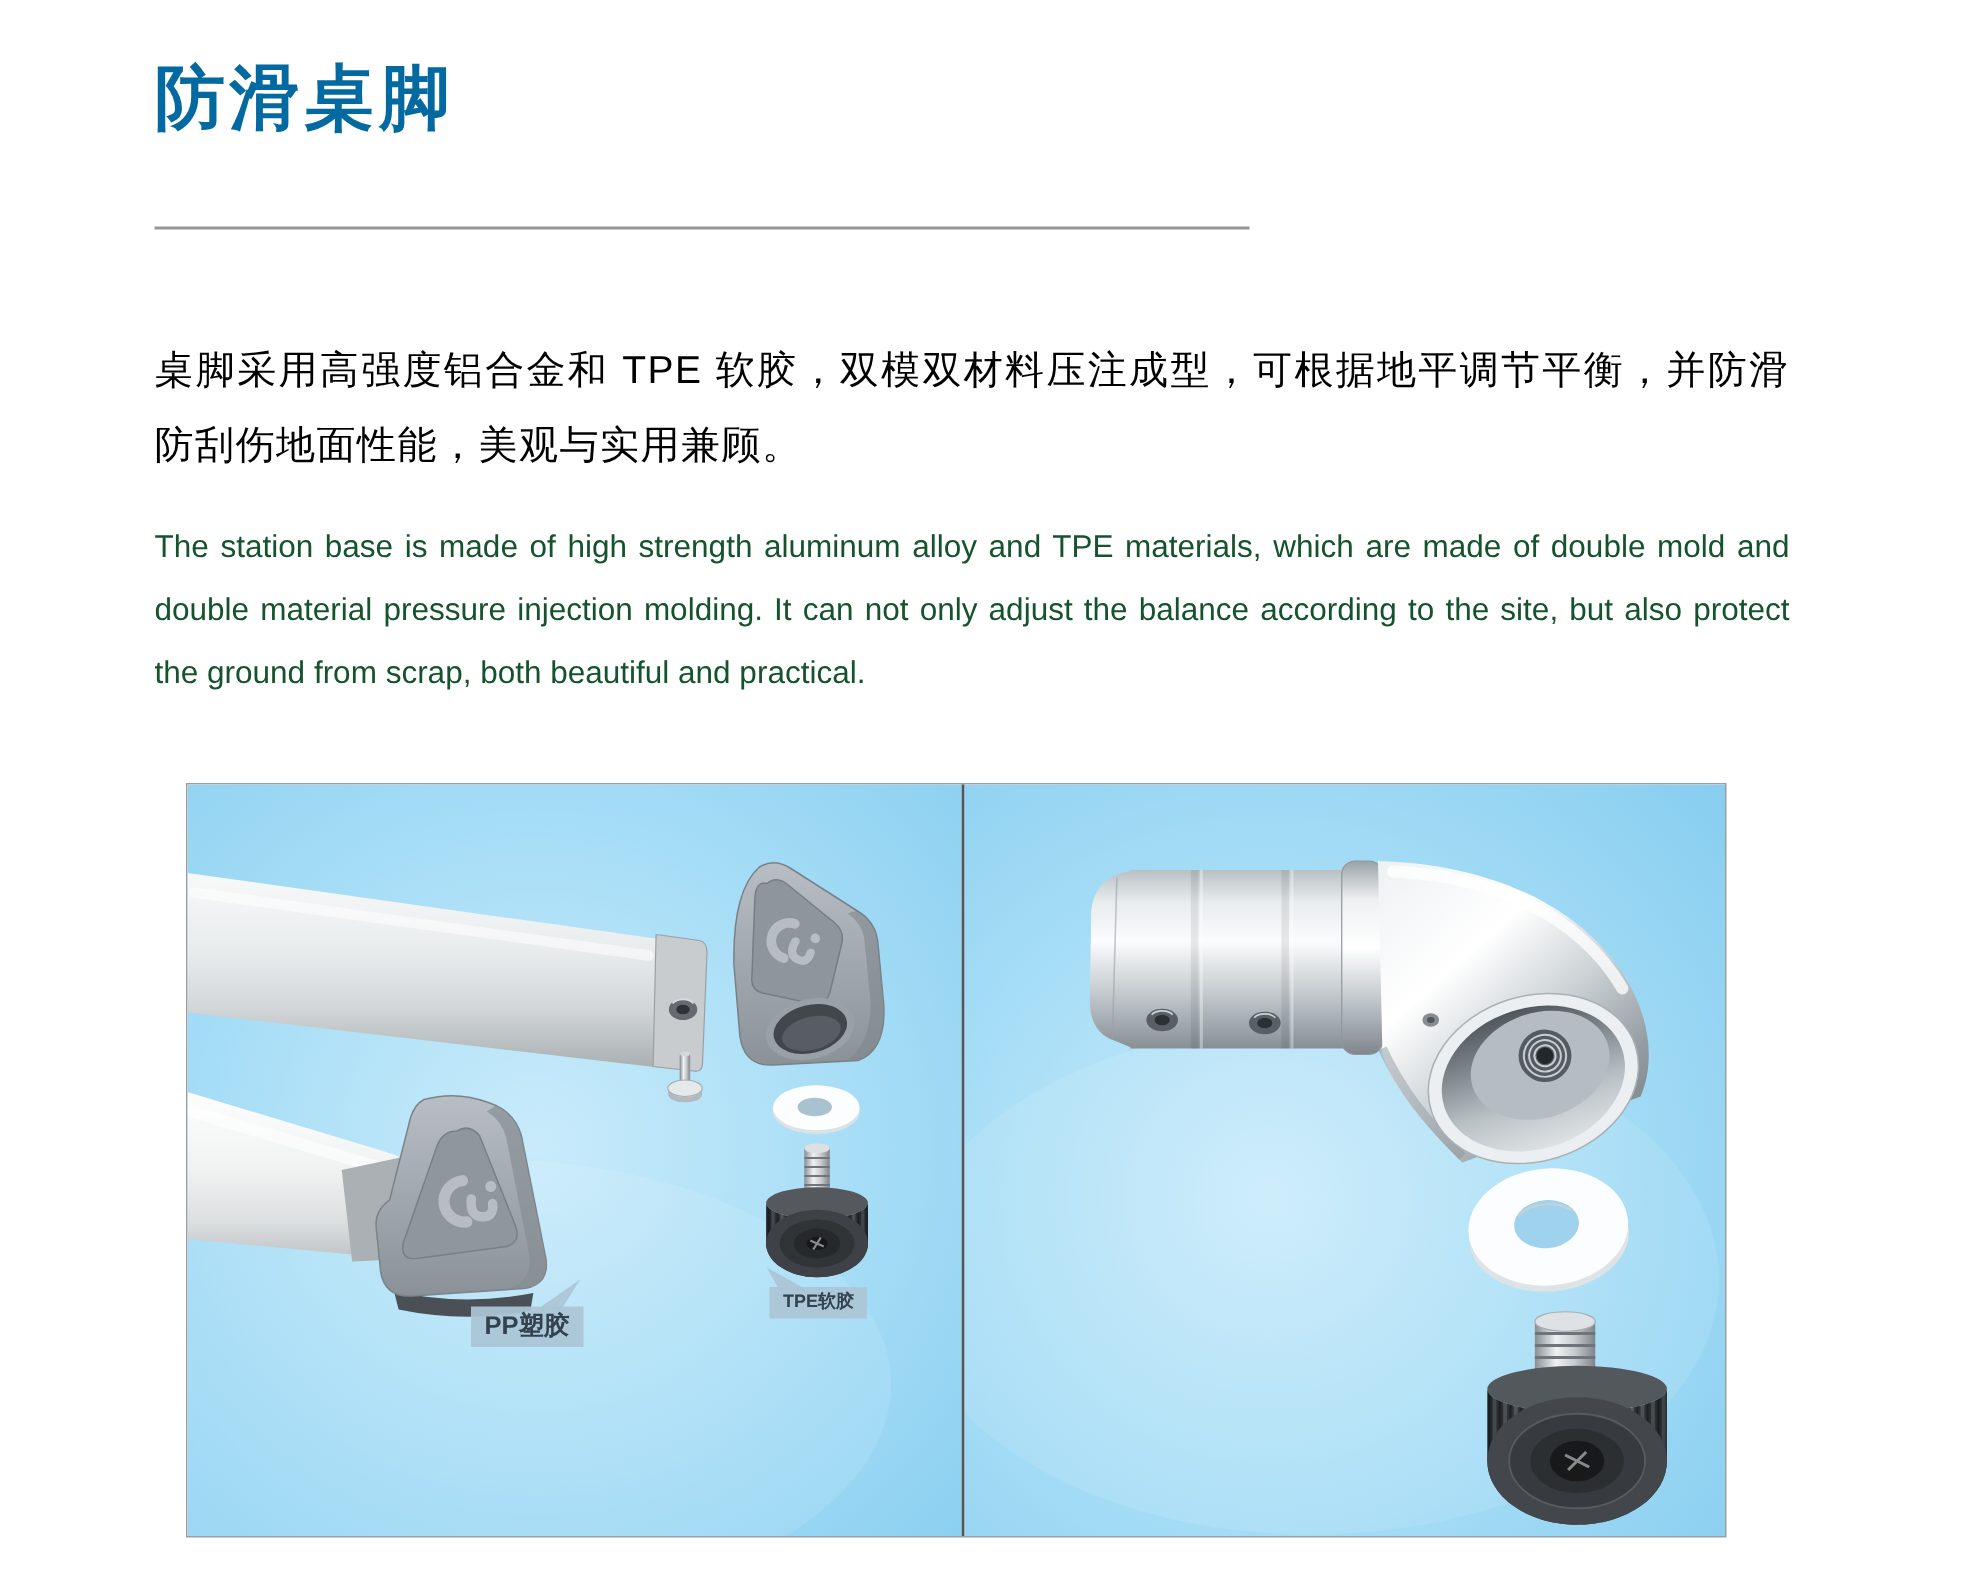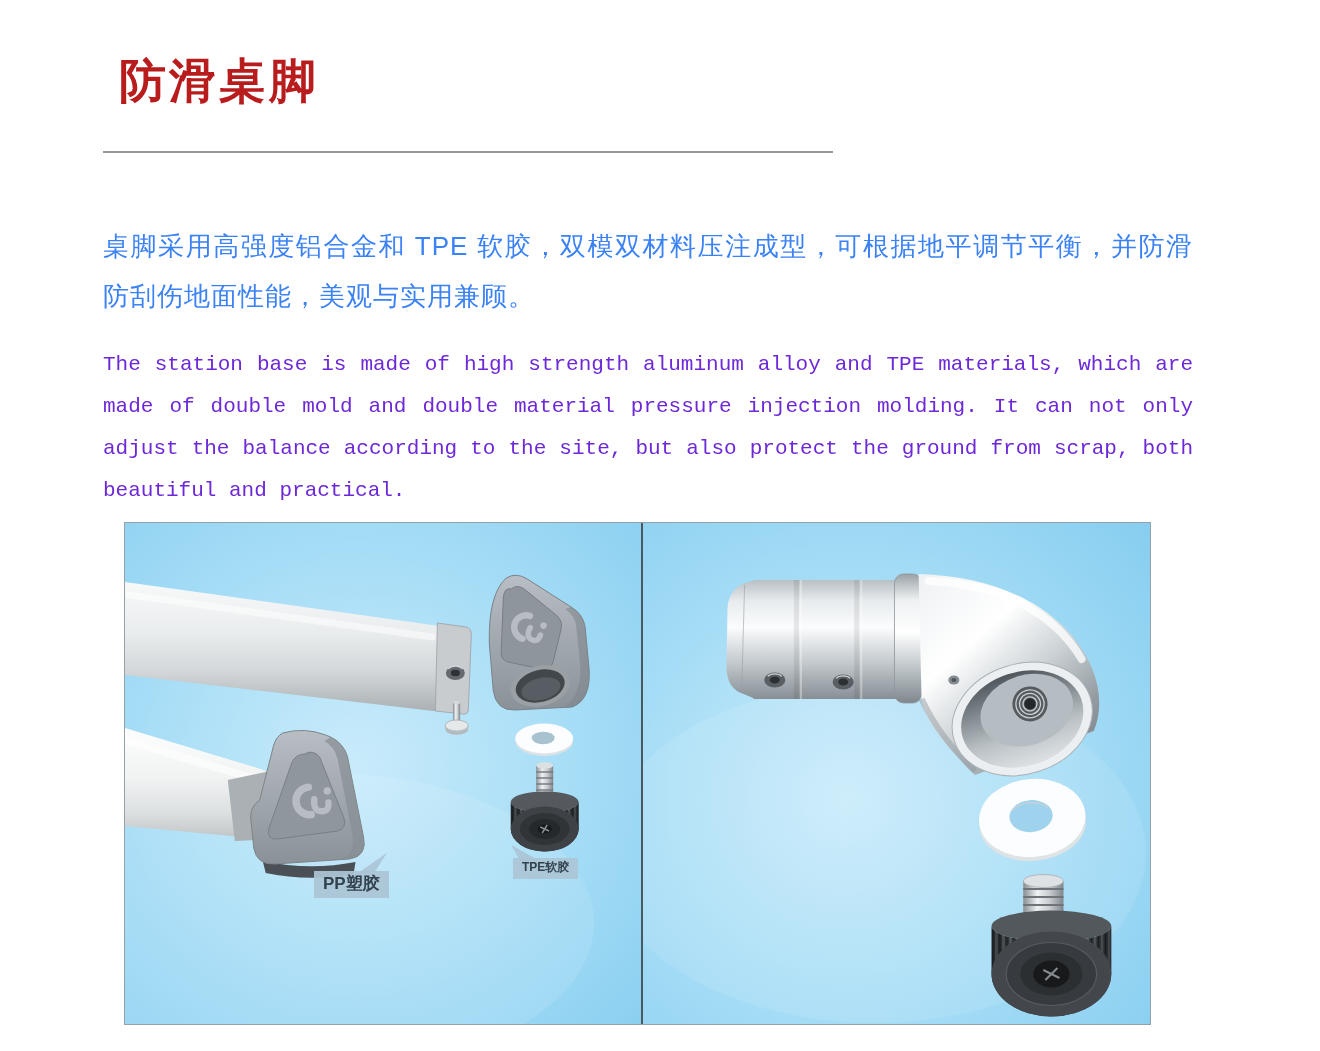--- a/index.html
+++ b/index.html
@@ -1,33 +1,33 @@
 <!DOCTYPE html>
 <html><head>
 <meta charset="utf-8">
 <style>
   html,body{margin:0;padding:0;background:#ffffff;}
   #screen{
     position:relative;width:1320px;height:1051px;background:#ffffff;overflow:hidden;
     font-family:"Liberation Sans","DejaVu Sans",sans-serif;
   }
   .page-title{
-    position:absolute;left:103px;top:34px;margin:16px;
-    font-size:47px;font-weight:700;color:#b91c1c;letter-spacing:3px;
+    position:absolute;left:103px;top:34px;margin:0;
+    font-size:47px;font-weight:700;color:#0369a1;letter-spacing:3px;
   }
   .title-divider{
     position:absolute;left:103px;top:151px;width:730px;height:2px;background:#979797;
   }
   .desc-zh{
     position:absolute;left:103px;top:221px;width:1090px;margin:0;
-    font-size:26px;line-height:50px;color:#3b82f6;text-align:justify;letter-spacing:1px;
+    font-size:26px;line-height:50px;color:#000000;text-align:justify;letter-spacing:1px;
   }
   .desc-en{
     position:absolute;left:103px;top:344px;width:1090px;margin:0;
-    font-size:21px;line-height:42px;color:#6d28d9;text-align:justify;font-family:Liberation Mono, monospace;
+    font-size:21px;line-height:42px;color:#14532d;text-align:justify;
   }
   .gallery{
     position:absolute;left:124px;top:522px;width:1027px;height:503px;
     border:1px solid #96a0a7;box-sizing:border-box;display:flex;
   }
   .panel{position:relative;height:100%;overflow:hidden;}
   .panel-left{width:518px;border-right:2px solid #4a5860;box-sizing:border-box;}
   .panel-right{flex:1;}
   .panel svg{position:absolute;left:0;top:0;width:100%;height:100%;display:block;}
   .callout{

